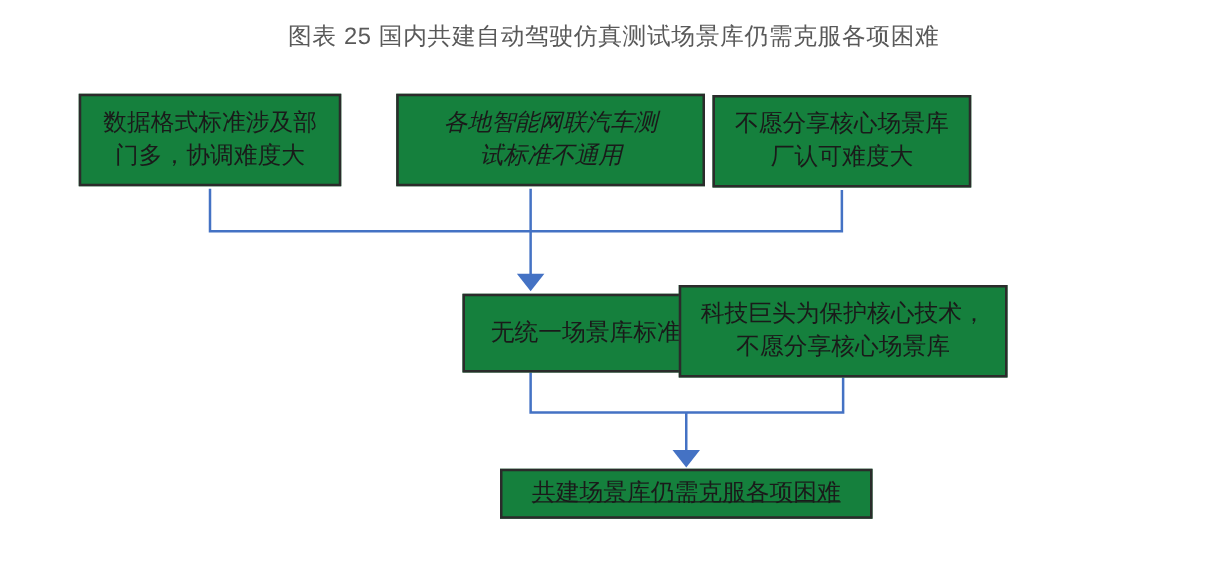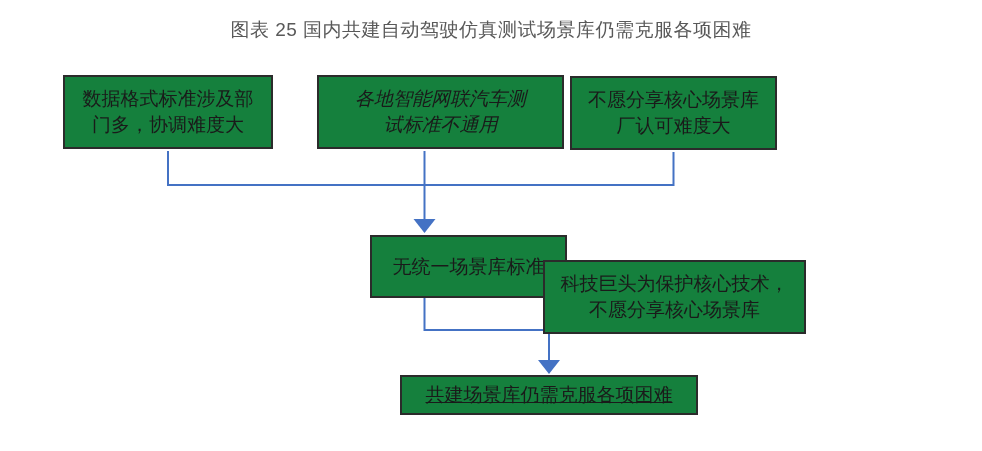--- a/index.html
+++ b/index.html
@@ -62,21 +62,21 @@
     justify-content: center;
     text-align: center;
     white-space: pre-line;
     padding: 2px;
   }
 
   #box-cause-1 { left: 63px;  top: 75px;  width: 210px; height: 74px; }
   #box-cause-2 { left: 317px; top: 75px;  width: 247px; height: 74px; font-style: italic; }
   #box-cause-3 { left: 570px; top: 76px;  width: 207px; height: 74px; }
   #box-mid-left  { left: 326px; top: 235px; width: 197px; height: 63px; margin-left: 44px; }
-  #box-mid-right { left: 543px; top: 228px; width: 263px; height: 74px; margin-top: 32px; }
+  #box-mid-right { left: 543px; top: 228px; width: 263px; height: 74px; }
   #box-result    { left: 400px; top: 375px; width: 298px; height: 40px; text-decoration: underline; }
 </style>
 </head>
 <body>
 
 <div class="canvas">
 
   <div class="figure-title">图表 25 国内共建自动驾驶仿真测试场景库仍需克服各项困难</div>
 
   <svg class="connectors" viewBox="0 0 982 451" aria-hidden="true">

